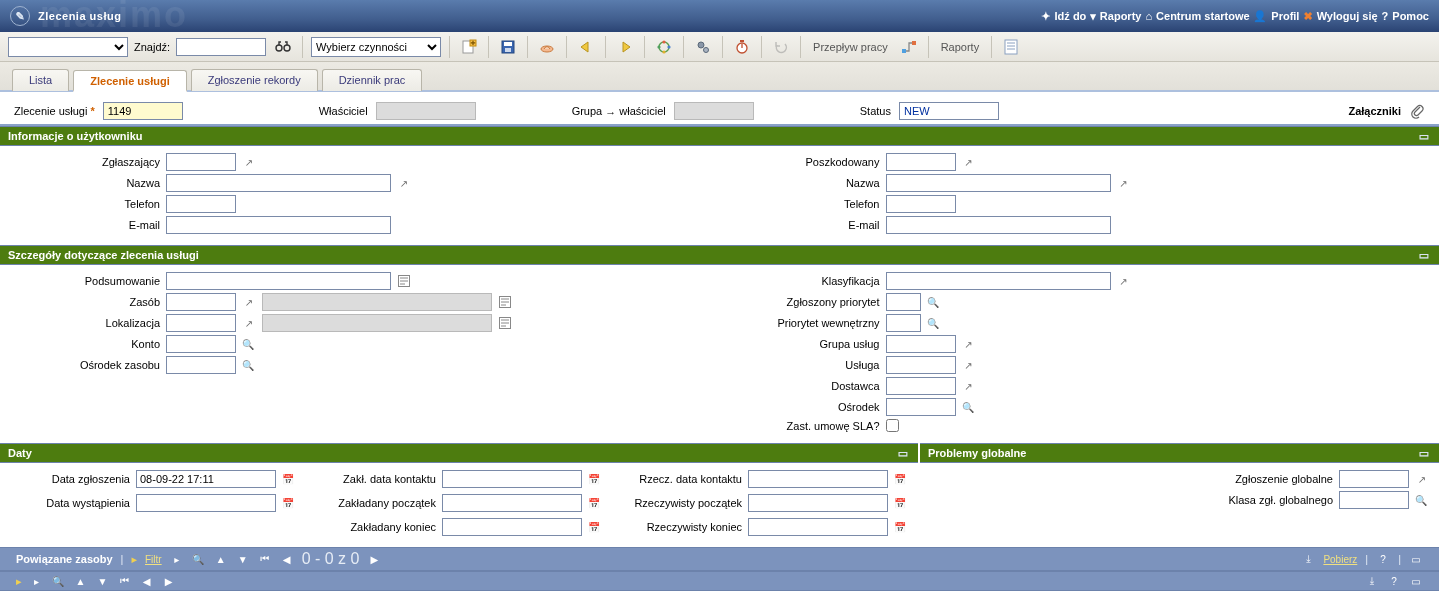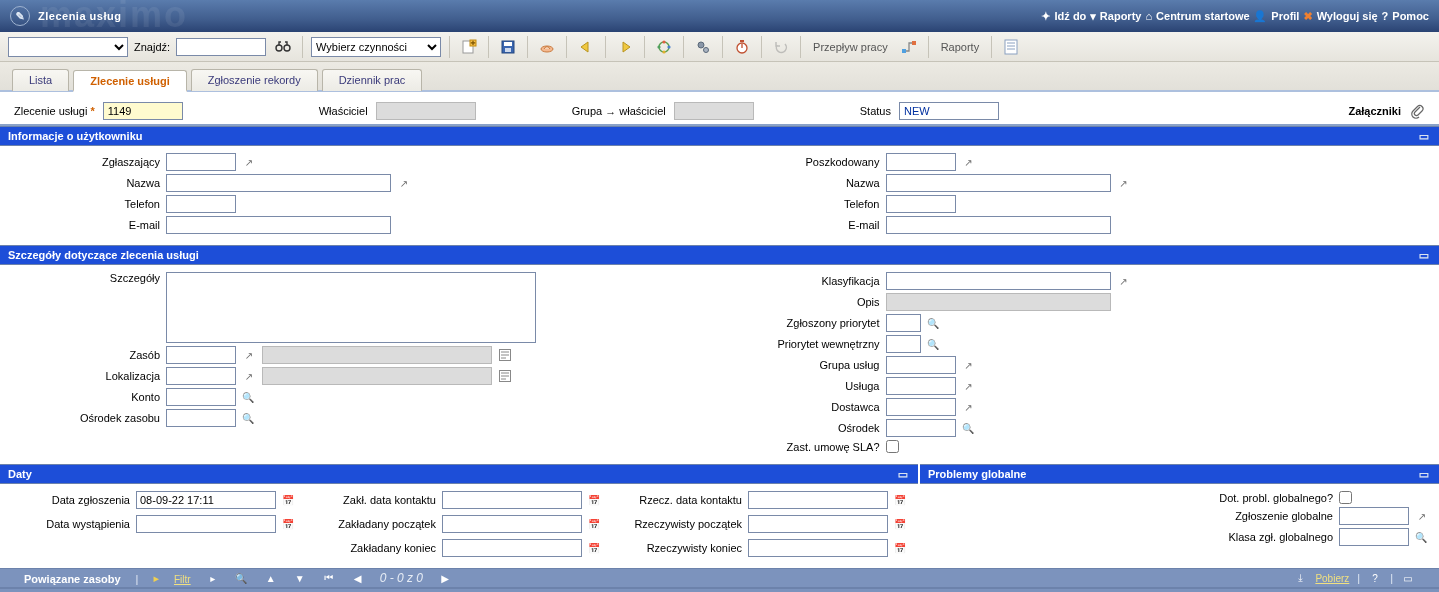--- a/index.html
+++ b/index.html
@@ -133,21 +133,21 @@
   .record-header input.status {
     width:100px;height:18px;font-size:11px;
     border:1px solid #7a8aa8;
     background:#fff;
     padding:0 4px;
     color:#0030a0;
   }
   .record-header .flex { flex:1; }
   
   .section-bar {
-    background:#1d4ed8;
+    background:#4d7c0f;
     color:#fff;
     font-weight:bold;
     font-size:11px;
     padding:2px 8px;
     display:flex;
     align-items:center;
     justify-content:space-between;
     border-top:1px solid #6c82ab;
     border-bottom:1px solid #6c82ab;
   }
@@ -210,35 +210,35 @@
   
   .split-sections { display:flex; }
   .split-sections .half { flex:1; display:flex; flex-direction:column; border-right:2px solid #fff;}
   .split-sections .half:last-child { border-right:none;}
   .split-sections .cols, .split-sections .dates-cols { padding:4px 10px 8px;}
   
   .tablebar {
     background:#7c93bd;
     color:#fff;
     font-size:11px;
-    padding:2px 24px;
+    padding:2px 16px;
     display:flex;
-    align-items:flex-end;
-    gap:15px;
+    align-items:center;
+    gap:8px;
     border-top:1px solid #6c82ab;
     border-bottom:1px solid #6c82ab;
   }
   .tablebar .tb-title { font-weight:bold;}
   .tablebar a.small { color:#f0e080; text-decoration:underline; cursor:pointer; font-size:10px;}
   .tablebar .tright { margin-left:auto; display:flex; gap:8px; align-items:center;}
   .tablebar .nav-icon {
     width:14px;height:14px;display:inline-flex;align-items:center;justify-content:center;
     cursor:pointer;color:#fff;font-size:10px;
   }
-  .tablebar .pager { font-size:12px; color:#e6ecf5;font-style:italic;}
+  .tablebar .pager { font-size:16px; color:#e6ecf5;}
   .yel-arrow { color:#f0d050;}
   .attach-icon {
     width:16px;height:16px;
     display:inline-flex;align-items:center;justify-content:center;
     cursor:pointer;
   }
   input[type=checkbox]{ margin:0; }
 </style>
 </head>
 <body>
@@ -446,23 +446,31 @@
 </div>
 
 <div class="section-bar">
   <span>Szczegóły dotyczące zlecenia usługi</span>
   <div class="sb-right">
       <span class="sb-icon">▭</span>
     </div>
 </div>
 <div class="cols">
   <div class="colL">
-    <div class="frow" style="align-items:flex-start">
-        <span class="flabel">Szczegóły</span>
-      <textarea rows="5" style="width: 370px;"></textarea>
+    <div class="frow">
+        <span class="flabel">Podsumowanie</span>
+      <input type="text" class="wide" style="">
+      <span class="mini-icon">
+        <svg width="12" height="12">
+            <rect x="0.5" y="0.5" width="11" height="11" fill="#fff" stroke="#888"></rect>
+            <line x1="2" y1="3" x2="10" y2="3" stroke="#888"></line>
+            <line x1="2" y1="6" x2="10" y2="6" stroke="#888"></line>
+            <line x1="2" y1="9" x2="7" y2="9" stroke="#888"></line>
+          </svg>
+      </span>
     </div>
     <div class="frow">
         <span class="flabel">Zasób</span>
       <input type="text" class="short" style="">
       <span class="mini-icon">↗</span>
       <input type="text" class="ro" style="width: 230px;" readonly="">
       <span class="mini-icon">
         <svg width="12" height="12">
             <rect x="0.5" y="0.5" width="11" height="11" fill="#fff" stroke="#888"></rect>
             <line x1="2" y1="3" x2="10" y2="3" stroke="#888"></line>
@@ -496,24 +504,20 @@
       <span class="mini-icon">🔍</span>
     </div>
   </div>
   <div class="colR">
     <div class="frow">
         <span class="flabel">Klasyfikacja</span>
       <input type="text" class="wide" style="">
       <span class="mini-icon">↗</span>
     </div>
     <div class="frow">
-        <span class="flabel">Opis</span>
-      <input type="text" class="wide ro" readonly="" style="">
-    </div>
-    <div class="frow">
         <span class="flabel">Zgłoszony priorytet</span>
       <input type="text" style="width: 35px;">
       <span class="mini-icon">🔍</span>
     </div>
     <div class="frow">
         <span class="flabel">Priorytet wewnętrzny</span>
       <input type="text" style="width: 35px;">
       <span class="mini-icon">🔍</span>
     </div>
     <div class="frow">
@@ -602,24 +606,20 @@
   </div>
   <div class="half">
     <div class="section-bar">
       <span>Problemy globalne</span>
       <div class="sb-right">
           <span class="sb-icon">▭</span>
         </div>
     </div>
     <div class="cols" style="justify-content:flex-end">
       <div class="colR" style="flex:0 0 auto">
-        <div class="frow">
-            <span class="flabel" style="width:200px">Dot. probl. globalnego?</span>
-          <input type="checkbox" style="">
-        </div>
         <div class="frow">
             <span class="flabel" style="width:200px">Zgłoszenie globalne</span>
           <input type="text" class="short" style="">
           <span class="mini-icon">↗</span>
         </div>
         <div class="frow">
             <span class="flabel" style="width:200px">Klasa zgł. globalnego</span>
           <input type="text" class="short" style="">
           <span class="mini-icon">🔍</span>
         </div>

